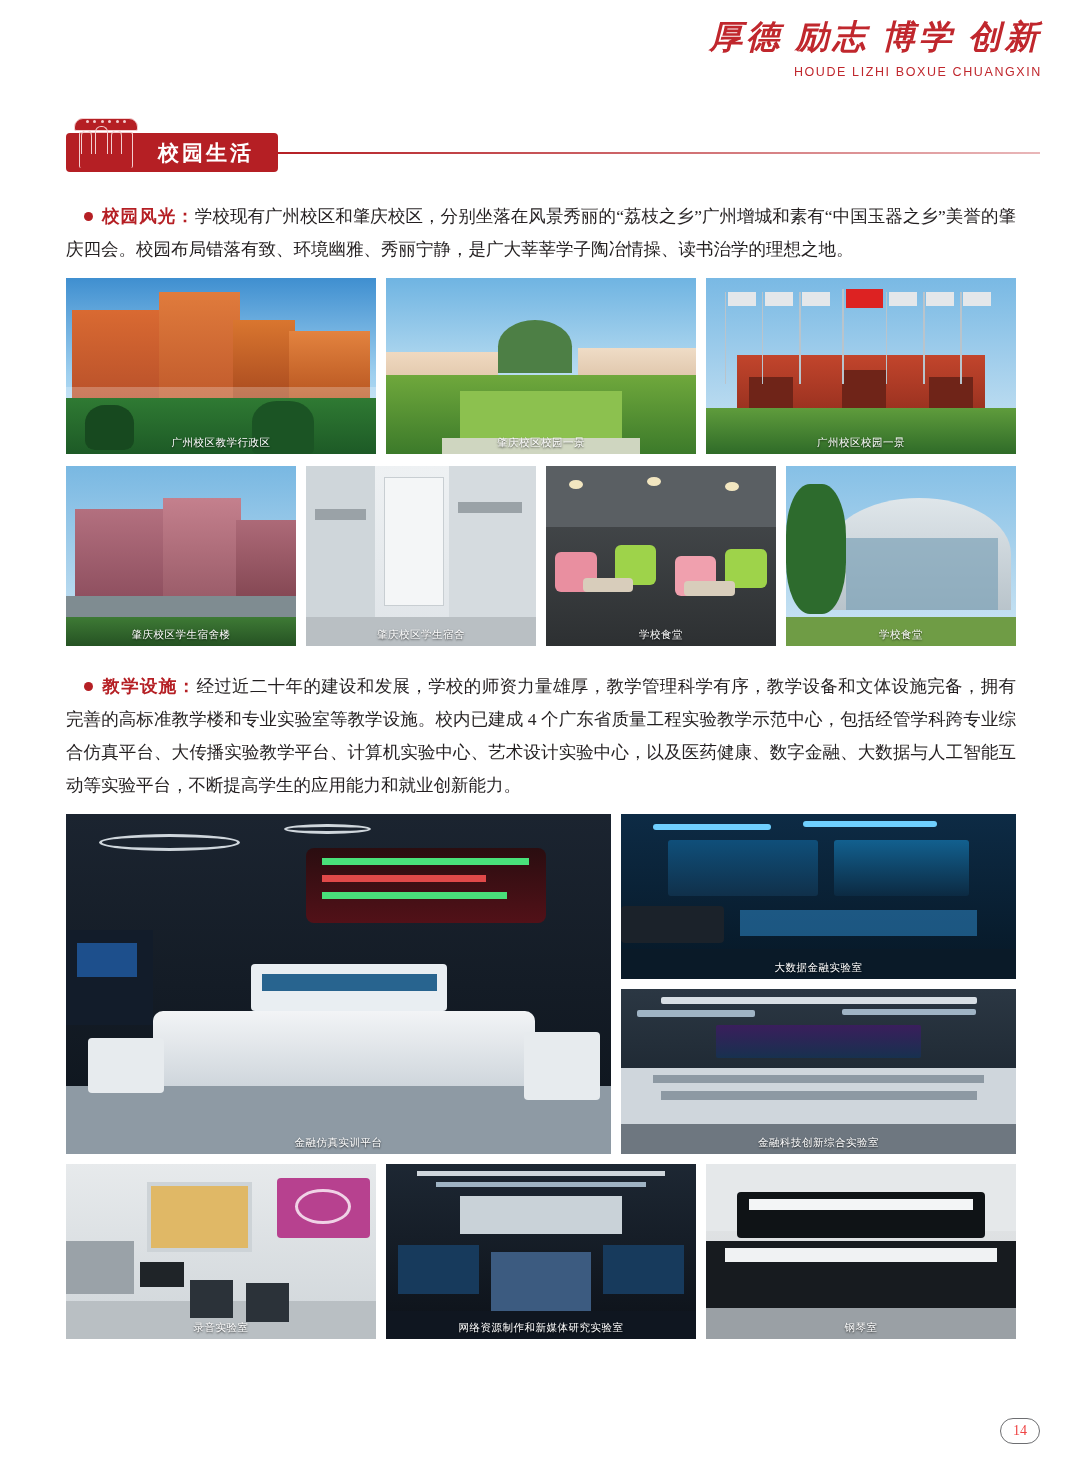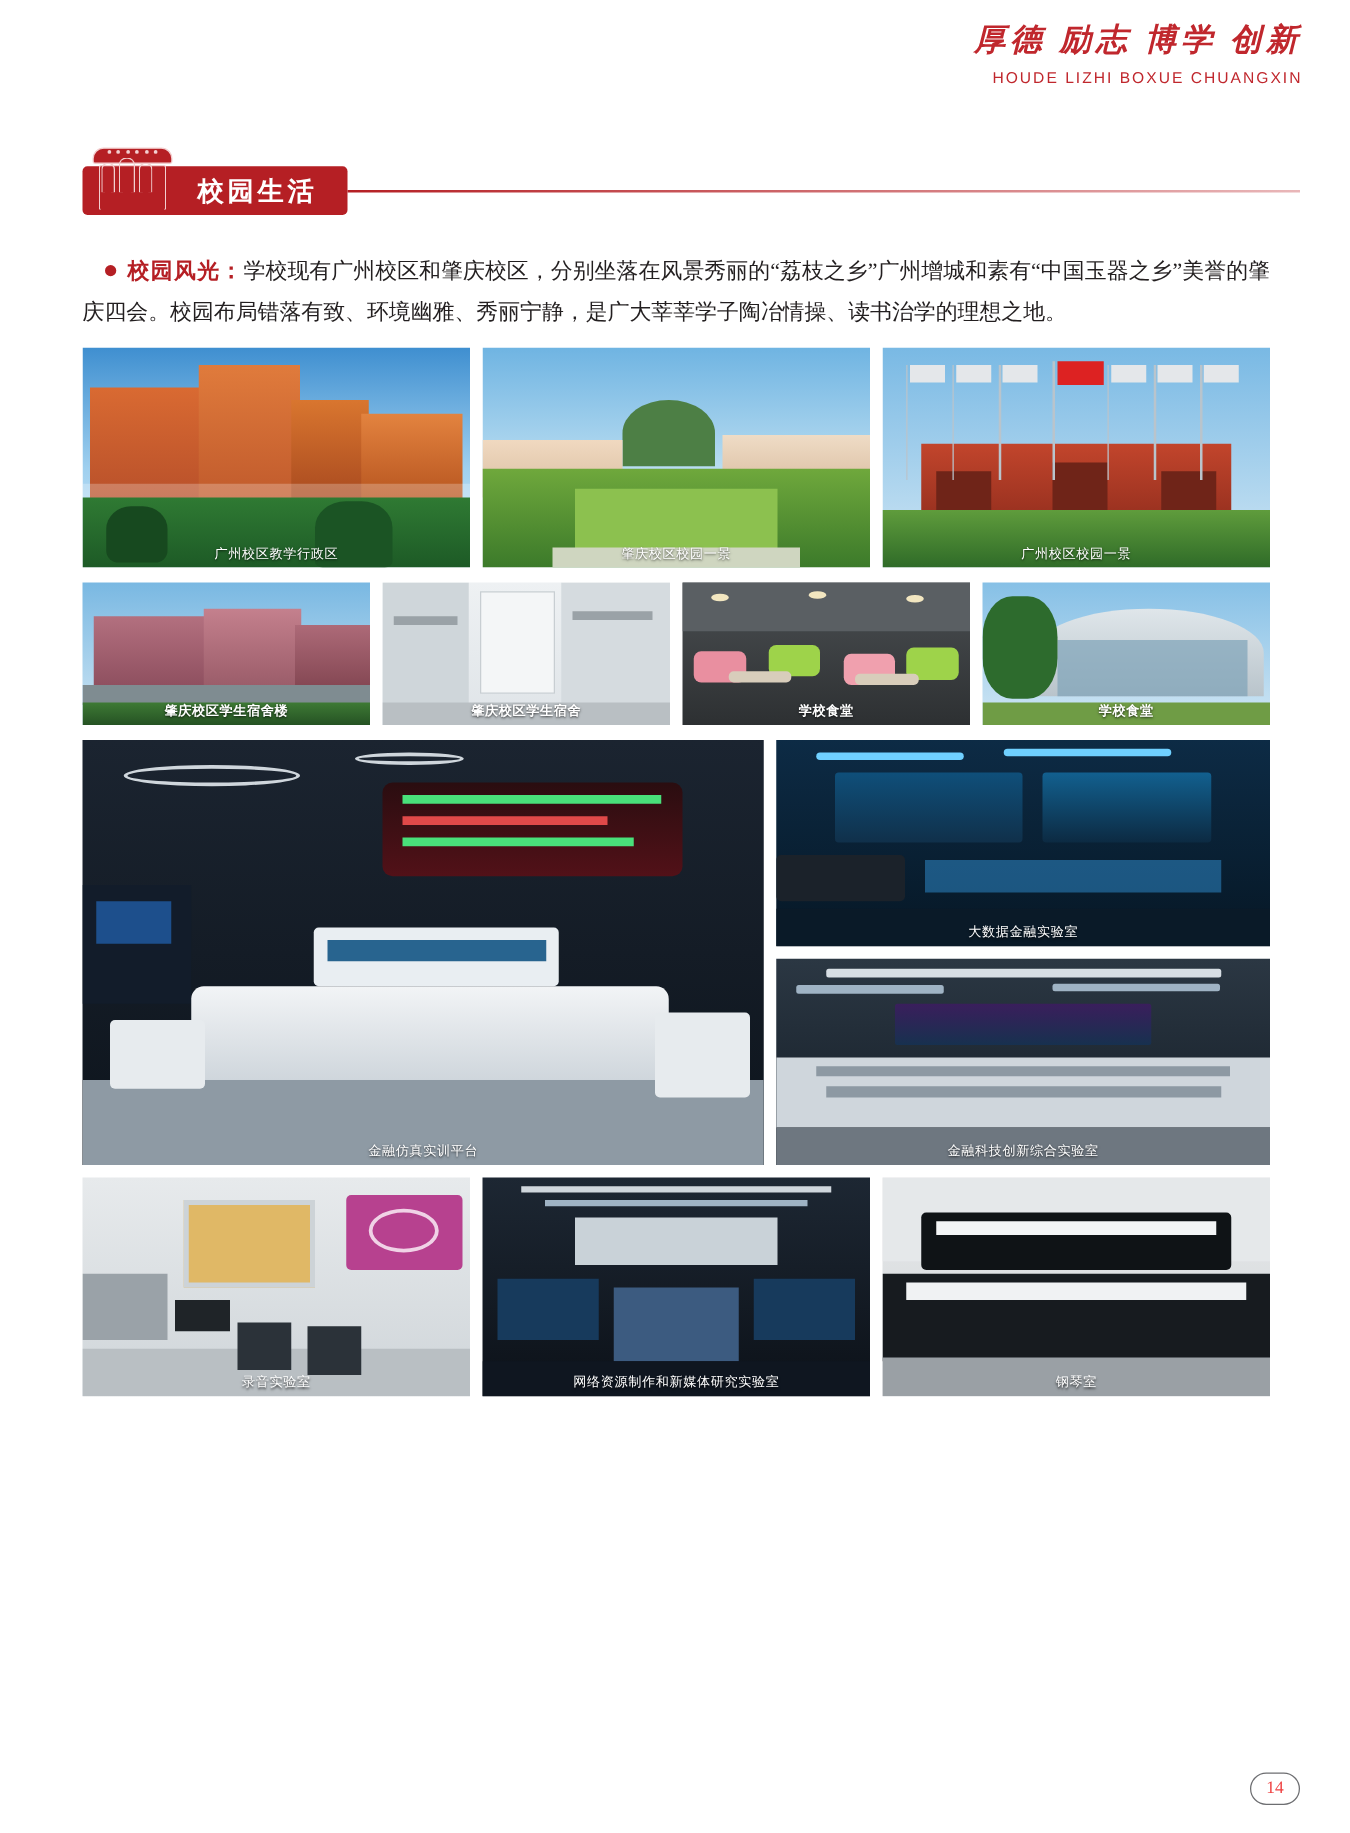--- a/index.html
+++ b/index.html
@@ -18,21 +18,21 @@
   
   .motto {
     position: absolute;
     top: 18px; right: 38px;
     text-align: right;
   }
   .motto-cn {
     font-family: "Liberation Serif", serif;
     font-style: italic;
     font-weight: bold;
-    font-size: 25px;
+    font-size: 33px;
     letter-spacing: 4px;
     color: #c0272d;
     line-height: 1.2;
   }
   .motto-en {
     font-size: 12.5px;
     letter-spacing: 1.6px;
     color: #c0272d;
     margin-top: 7px;
   }
@@ -264,21 +264,21 @@
       <div class="blk" style="left:31%;top:8%;width:9%;height:8%;background:#e4e7ea;"></div>
       <div class="blk" style="left:59%;top:8%;width:9%;height:8%;background:#e4e7ea;"></div>
       <div class="blk" style="left:71%;top:8%;width:9%;height:8%;background:#e4e7ea;"></div>
       <div class="blk" style="left:83%;top:8%;width:9%;height:8%;background:#e4e7ea;"></div>
       <div class="grn"></div>
       <div class="cap">广州校区校园一景</div>
     </div>
   </div>
 
 
-  <div class="row" style="height:114px;font-weight:bold;">
+  <div class="row" style="height:180px;">
     <div class="photo" style="width:230px;background:linear-gradient(#79b8e2,#cfe6f4);">
       <div class="blk" style="left:4%;bottom:26%;width:40%;height:50%;background:linear-gradient(#b3707f,#8e4f5f);"></div>
       <div class="blk" style="left:42%;bottom:26%;width:34%;height:56%;background:linear-gradient(#c4808d,#9a5c69);"></div>
       <div class="blk" style="left:74%;bottom:26%;width:26%;height:44%;background:linear-gradient(#ad6a78,#844753);"></div>
       <div class="blk" style="left:0;bottom:14%;width:100%;height:14%;background:#7f8c91;"></div>
       <div class="blk" style="left:0;bottom:0;width:100%;height:16%;background:linear-gradient(#3e7a35,#255223);"></div>
       <div class="cap">肇庆校区学生宿舍楼</div>
     </div>
     <div class="photo" style="width:230px;background:linear-gradient(#eef1f3,#dfe4e8);">
       <div class="blk" style="left:0;top:0;width:30%;height:100%;background:#cfd6da;"></div>
@@ -304,20 +304,23 @@
     </div>
     <div class="photo" style="width:230px;background:linear-gradient(#86c0e6,#cfe6f4);">
       <div class="blk" style="left:18%;top:18%;width:80%;height:62%;background:linear-gradient(#dfe6ea,#b9c4cb);border-radius:60% 60% 0 0;"></div>
       <div class="blk" style="left:26%;top:40%;width:66%;height:40%;background:#7ea3b8;opacity:.7;"></div>
       <div class="blk" style="left:0;top:10%;width:26%;height:72%;background:#2d6b2d;border-radius:40%;"></div>
       <div class="blk" style="left:0;bottom:0;width:100%;height:16%;background:#6f9c45;"></div>
       <div class="cap">学校食堂</div>
     </div>
   </div>
 
+  <p class="para" style="margin-top:24px;">
+    <span class="bullet"></span><span class="lead">教学设施：</span><span>经过近二十年的建设和发展，学校的师资力量雄厚，教学管理科学有序，教学设备和文体设施完备，拥有完善的高标准教学楼和专业实验室等教学设施。校内已建成 4 个广东省质量工程实验教学示范中心，包括经管学科跨专业综合仿真平台、大传播实验教学平台、计算机实验中心、艺术设计实验中心，以及医药健康、数字金融、大数据与人工智能互动等实验平台，不断提高学生的应用能力和就业创新能力。</span>
+  </p>
 
   <div class="row" style="height:340px;">
     <div class="photo" style="width:545px;background:linear-gradient(#1b2430,#0d141c);padding-left:24px;">
       <div class="blk" style="left:6%;top:6%;width:26%;height:5%;border:3px solid #cfd6dc;border-radius:50%;"></div>
       <div class="blk" style="left:40%;top:3%;width:16%;height:3%;border:3px solid #cfd6dc;border-radius:50%;"></div>
       <div class="blk" style="left:44%;top:10%;width:44%;height:22%;background:linear-gradient(#2a0d10,#521118);border-radius:8px;"></div>
       <div class="blk" style="left:47%;top:13%;width:38%;height:2%;background:#49e07a;"></div>
       <div class="blk" style="left:47%;top:18%;width:30%;height:2%;background:#e04949;"></div>
       <div class="blk" style="left:47%;top:23%;width:34%;height:2%;background:#49e07a;"></div>
       <div class="blk" style="left:0;top:34%;width:16%;height:28%;background:#121c2a;"></div>

